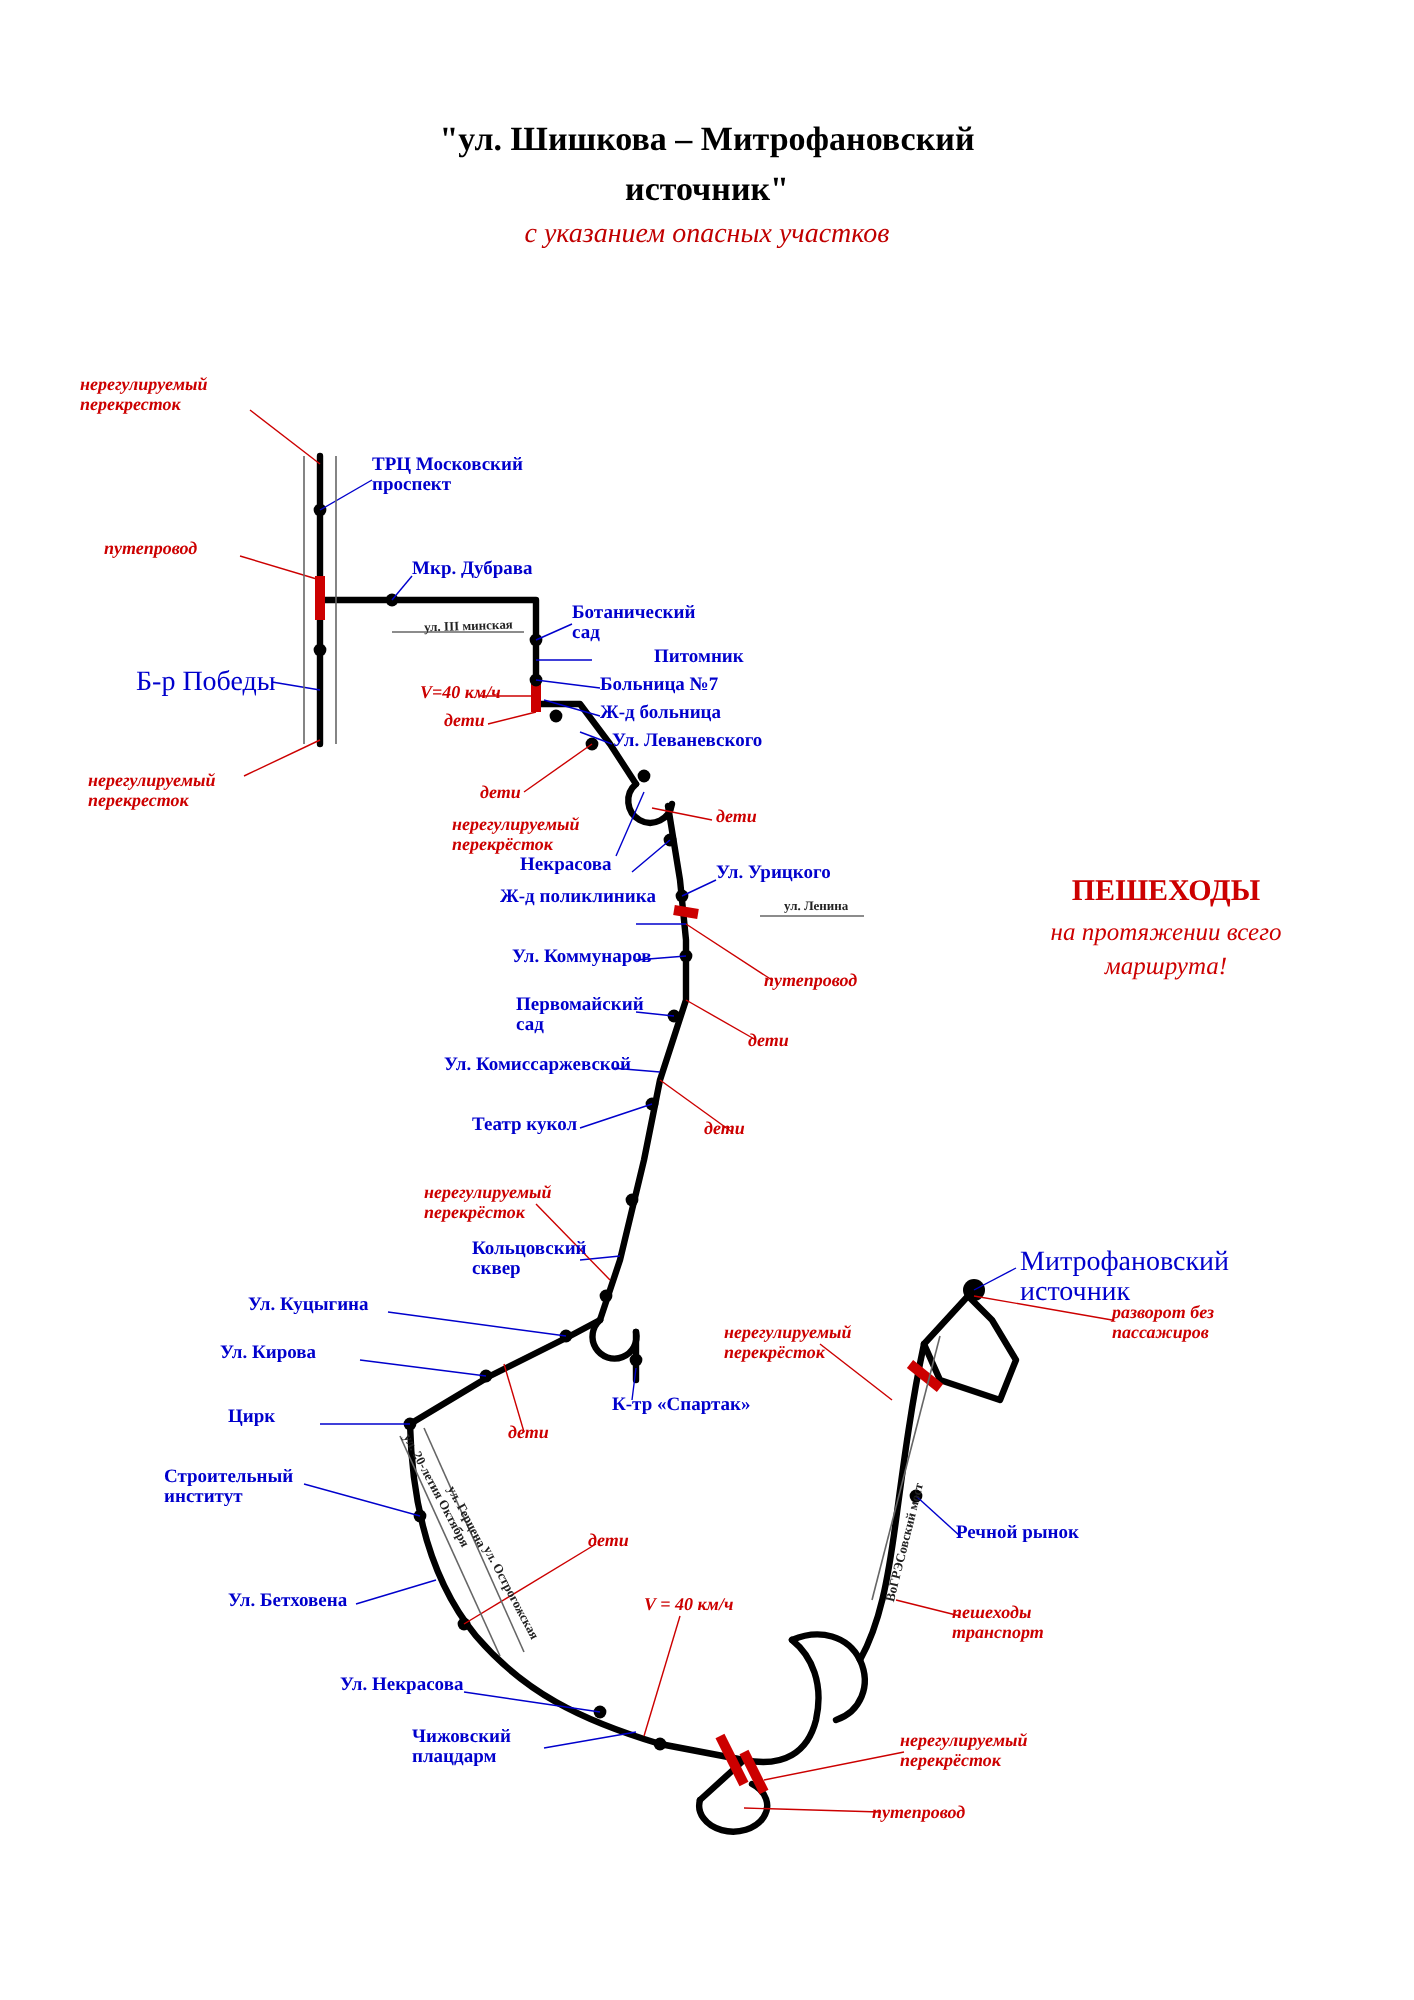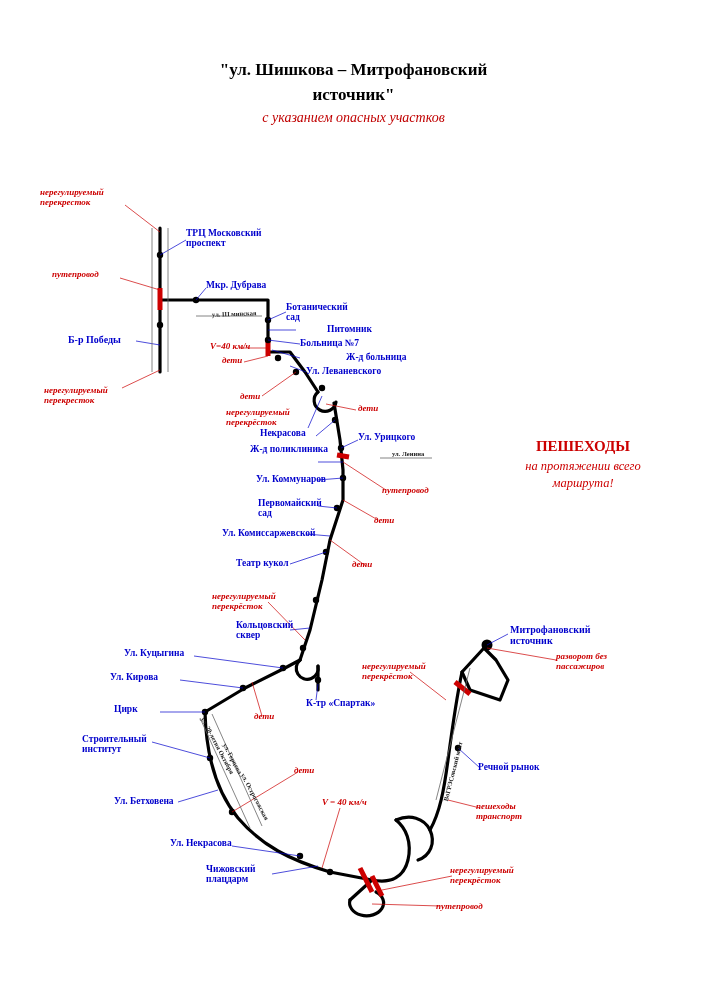--- a/index.html
+++ b/index.html
@@ -65,22 +65,22 @@
     white-space: nowrap;
     line-height: 1.1;
   }
   .lbl-blue {
     color: #0000cc;
     font-weight: bold;
     font-size: 9.5px;
   }
   .lbl-blue-big {
     color: #0000cc;
-    font-weight: bold;
-    font-size: 10px;
+    font-weight: normal;
+    font-size: 14px;
   }
   .lbl-red {
     color: #cc0000;
     font-weight: bold;
     font-style: italic;
     font-size: 9px;
   }
   .lbl-ped {
     color: #cc0000;
     font-weight: bold;
@@ -245,21 +245,21 @@
   <div class="lbl lbl-blue" style="left:186px; top:228px;">
     <div style="white-space:pre-line;">ТРЦ Московский
 проспект</div>
   </div>
   <div class="lbl lbl-blue" style="left:206px; top:280px;">Мкр. Дубрава</div>
   <div class="lbl lbl-blue-big" style="left:68px; top:334px;">Б-р Победы</div>
   <div class="lbl lbl-blue" style="left:286px; top:302px; white-space:pre-line;">Ботанический
 сад</div>
   <div class="lbl lbl-blue" style="left:300px; top:324px;margin-left:27px;">Питомник</div>
   <div class="lbl lbl-blue" style="left:300px; top:338px;">Больница №7</div>
-  <div class="lbl lbl-blue" style="left:300px; top:352px;margin-left:46px;">Ж-д больница</div>
+  <div class="lbl lbl-blue" style="left:300px; top:352px;">Ж-д больница</div>
   <div class="lbl lbl-blue" style="left:306px; top:366px;">Ул. Леваневского</div>
   <div class="lbl lbl-blue" style="left:260px; top:428px;">Некрасова</div>
   <div class="lbl lbl-blue" style="left:358px; top:432px;font-family:Liberation Serif, serif;">Ул. Урицкого</div>
   <div class="lbl lbl-blue" style="left:250px; top:444px;">Ж-д поликлиника</div>
   <div class="lbl lbl-blue" style="left:256px; top:474px;">Ул. Коммунаров</div>
   <div class="lbl lbl-blue" style="left:258px; top:498px; white-space:pre-line;">Первомайский
 сад</div>
   <div class="lbl lbl-blue" style="left:222px; top:528px;">Ул. Комиссаржевской</div>
   <div class="lbl lbl-blue" style="left:236px; top:558px;">Театр кукол</div>
   <div class="lbl lbl-blue" style="left:236px; top:620px; white-space:pre-line;">Кольцовский

